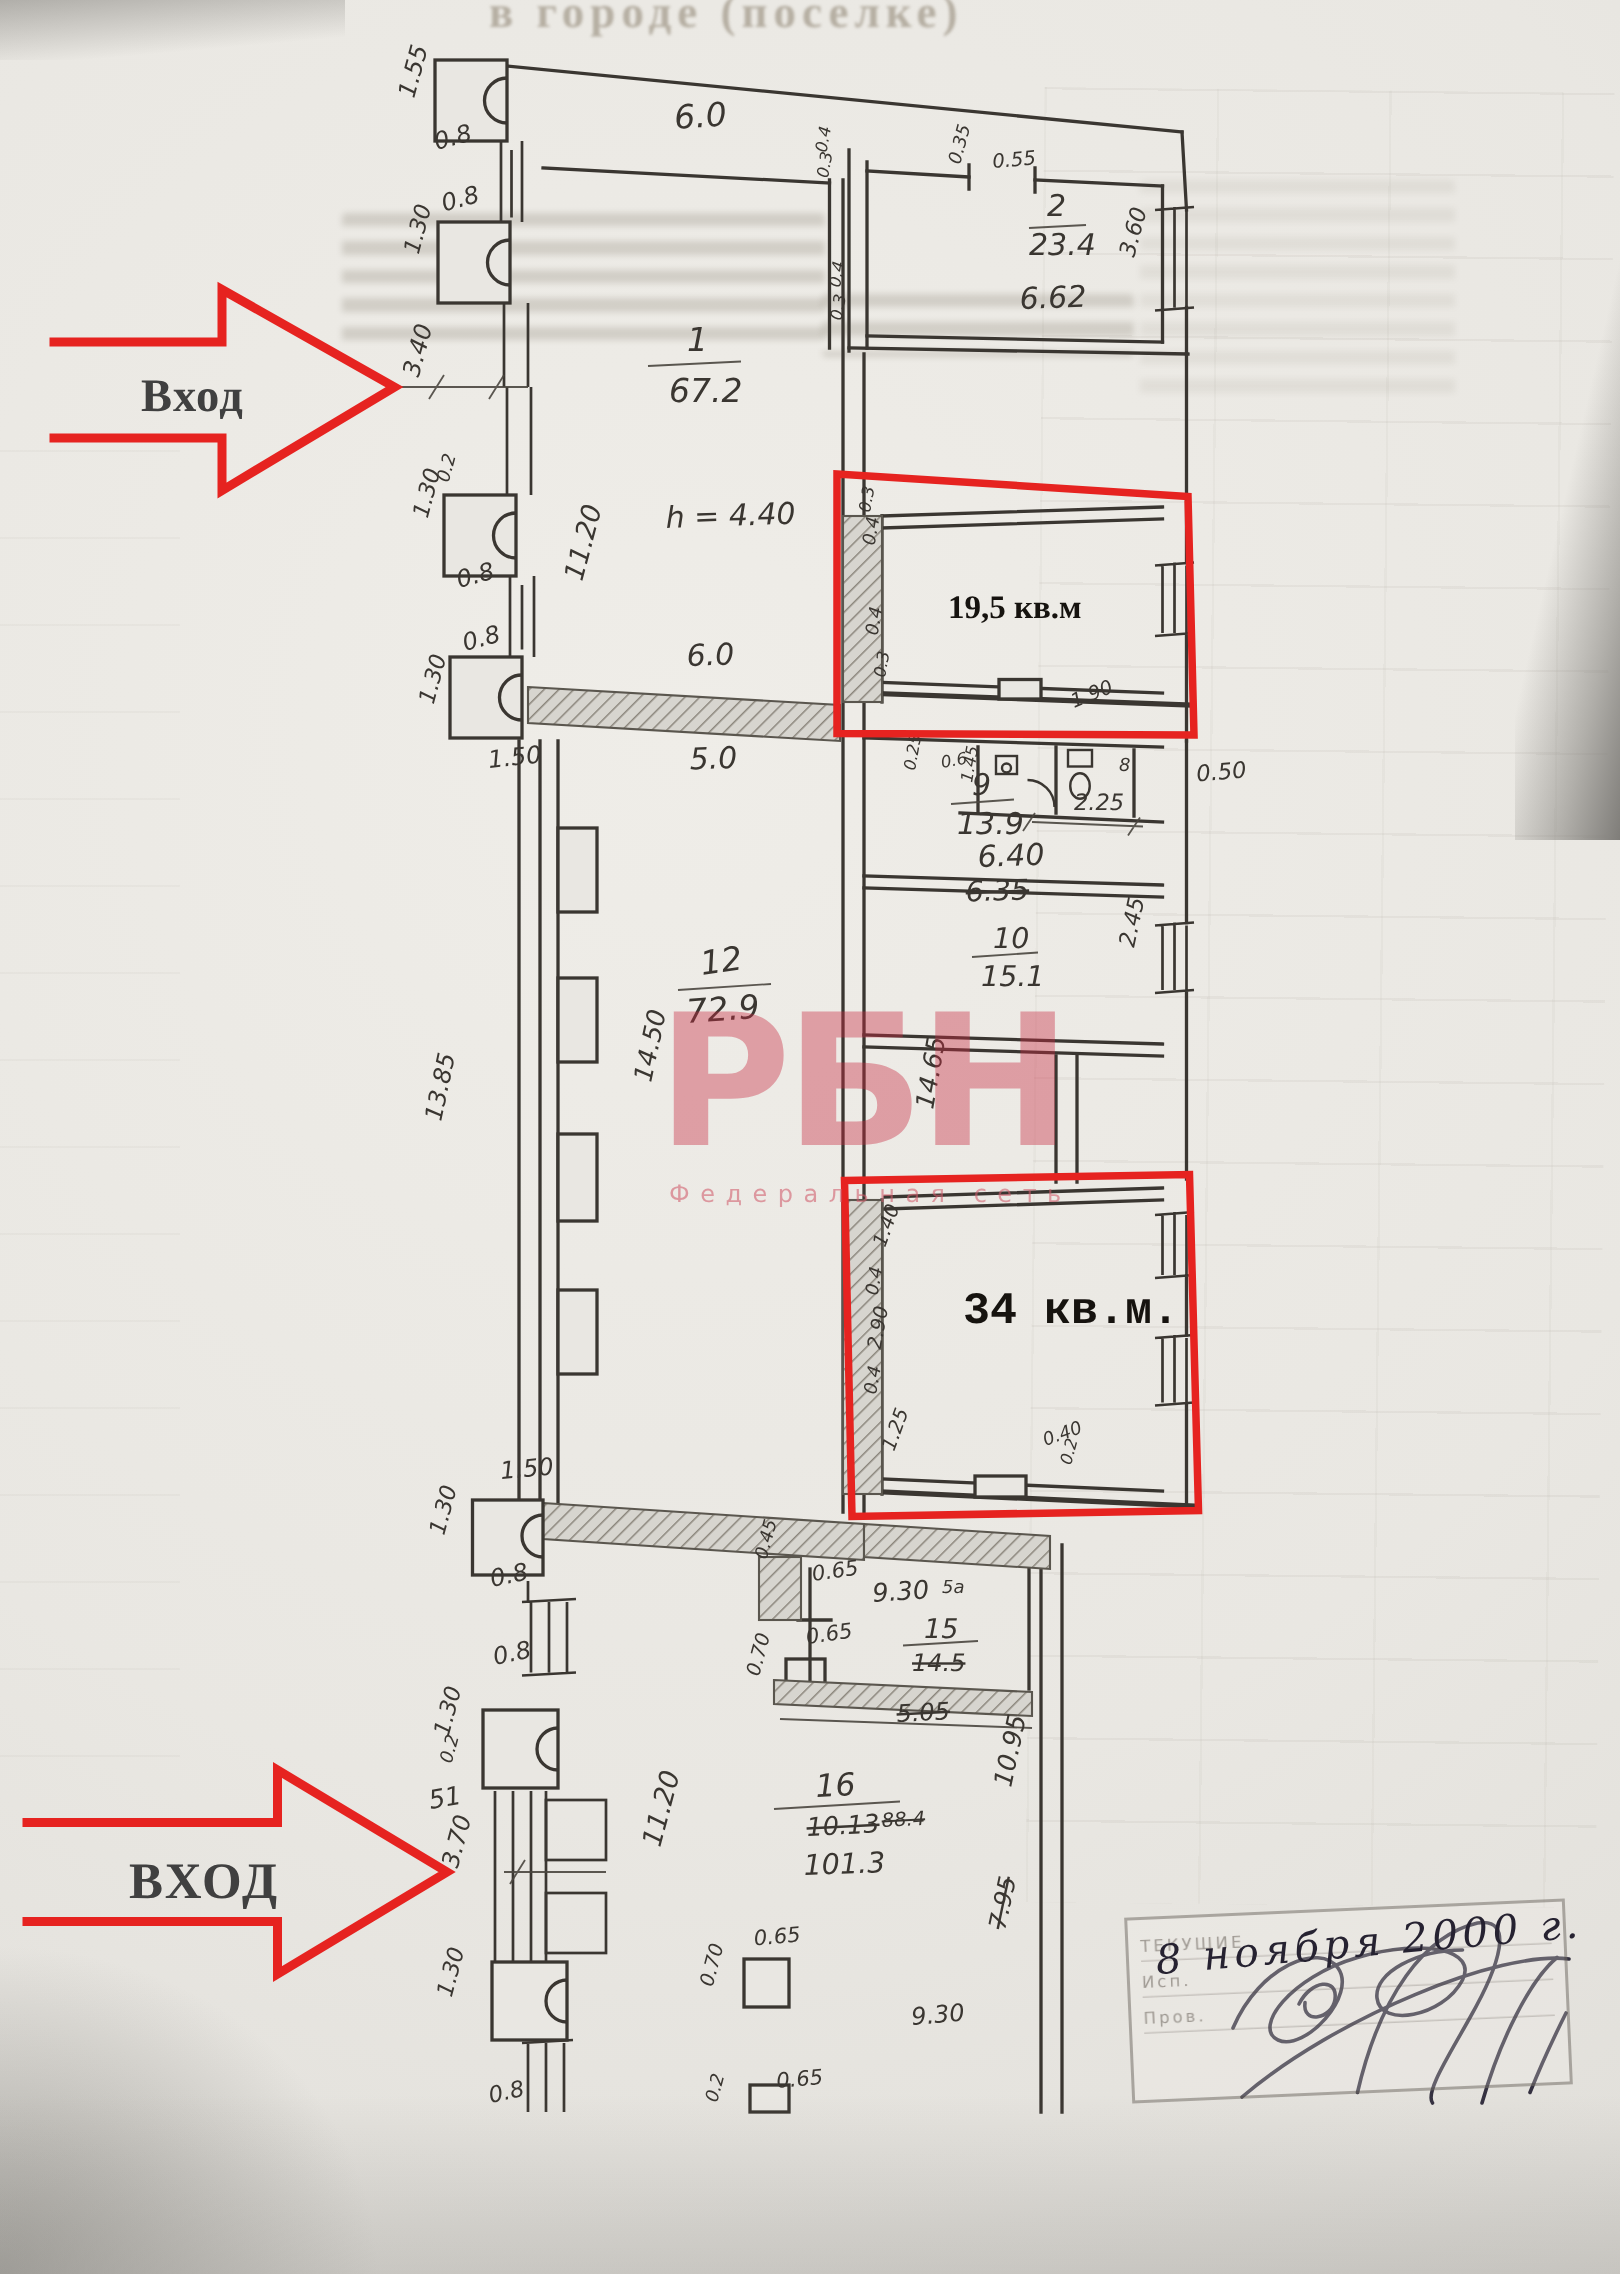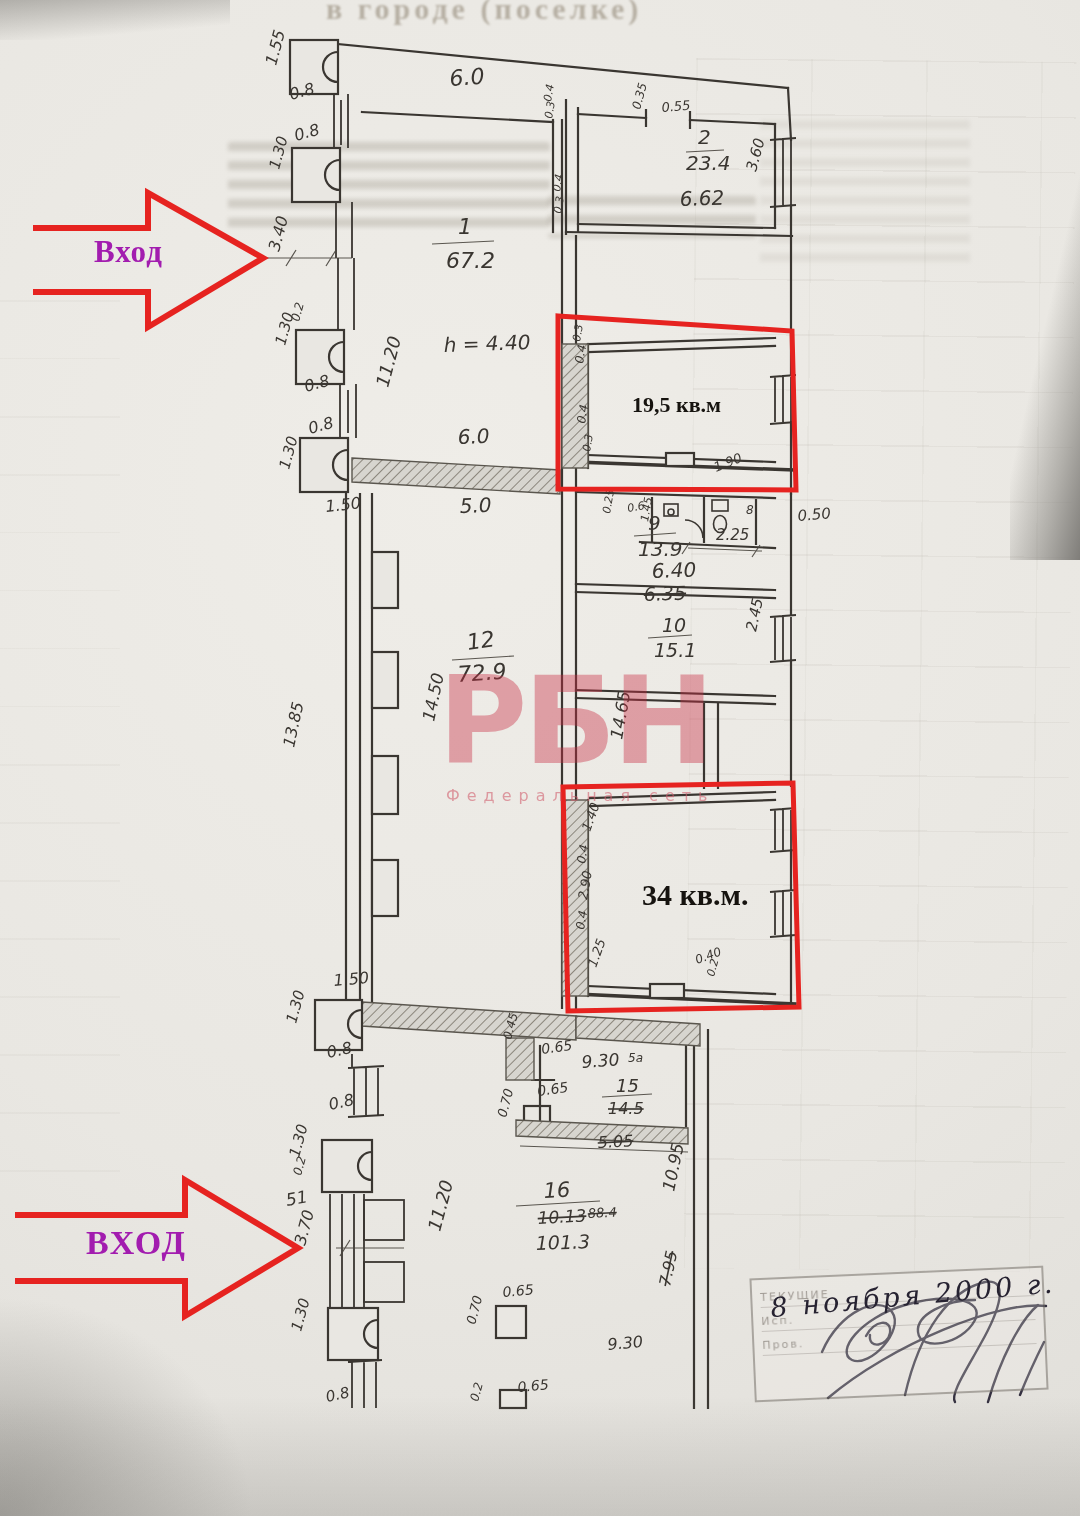--- a/index.html
+++ b/index.html
@@ -27,27 +27,27 @@
     font-weight:bold;font-size:30px;letter-spacing:4px;color:rgba(138,128,110,.55);
     filter:blur(1.2px);white-space:nowrap;}
   .bleed-par{position:absolute;filter:blur(2.2px);opacity:.45;border-radius:3px;
     background:repeating-linear-gradient(to bottom, rgba(118,110,94,.5) 0 9px, transparent 9px 19px);}
   .bp1{left:228px;top:142px;width:322px;height:92px;}
   .bp2{left:548px;top:196px;width:208px;height:42px;}
   .bp3{left:760px;top:120px;width:210px;height:150px;opacity:.18;}
   svg.plan{position:absolute;left:0;top:0;}
   svg.plan text{font-family:"DejaVu Sans",sans-serif;font-style:italic;fill:#3a3631;}
   .red-label{position:absolute;font-family:"Liberation Serif",serif;font-weight:bold;
-    color:#a21caf;white-space:nowrap;}
+    color:#404040;white-space:nowrap;margin-top:12px;}
   .vhod1{left:94px;top:234px;font-size:31px;letter-spacing:1px;}
   .vhod2{left:86px;top:1224px;font-size:34px;letter-spacing:2px;}
   .area-label{position:absolute;font-family:"Liberation Serif",serif;font-weight:bold;
     color:#16130f;white-space:nowrap;}
   .area1{left:632px;top:392px;font-size:22px;}
-  .area2{left:642px;top:878px;font-size:30px;}
+  .area2{left:642px;top:858px;font-size:30px;font-family:Liberation Mono, monospace;}
   .wm{position:absolute;left:438px;top:660px;font-weight:900;font-size:122px;
     letter-spacing:-4px;color:rgba(201,42,66,.40);line-height:1;}
   .wm-sub{position:absolute;left:446px;top:786px;font-size:16px;letter-spacing:7px;
     color:rgba(208,92,106,.58);text-align:center;}
   .stamp{position:absolute;left:752px;top:1272px;width:294px;height:124px;
     transform:rotate(-2.5deg);border:2px solid rgba(72,66,58,.40);
     background:rgba(243,241,236,.25);filter:blur(.3px);padding:4px 8px;box-sizing:border-box;}
   .stamp-row{font-size:11px;color:rgba(80,72,62,.48);letter-spacing:2px;margin-top:7px;
     border-bottom:1px solid rgba(80,72,62,.22);padding-bottom:3px;}
   .date-hand{position:absolute;left:770px;top:1280px;width:280px;

